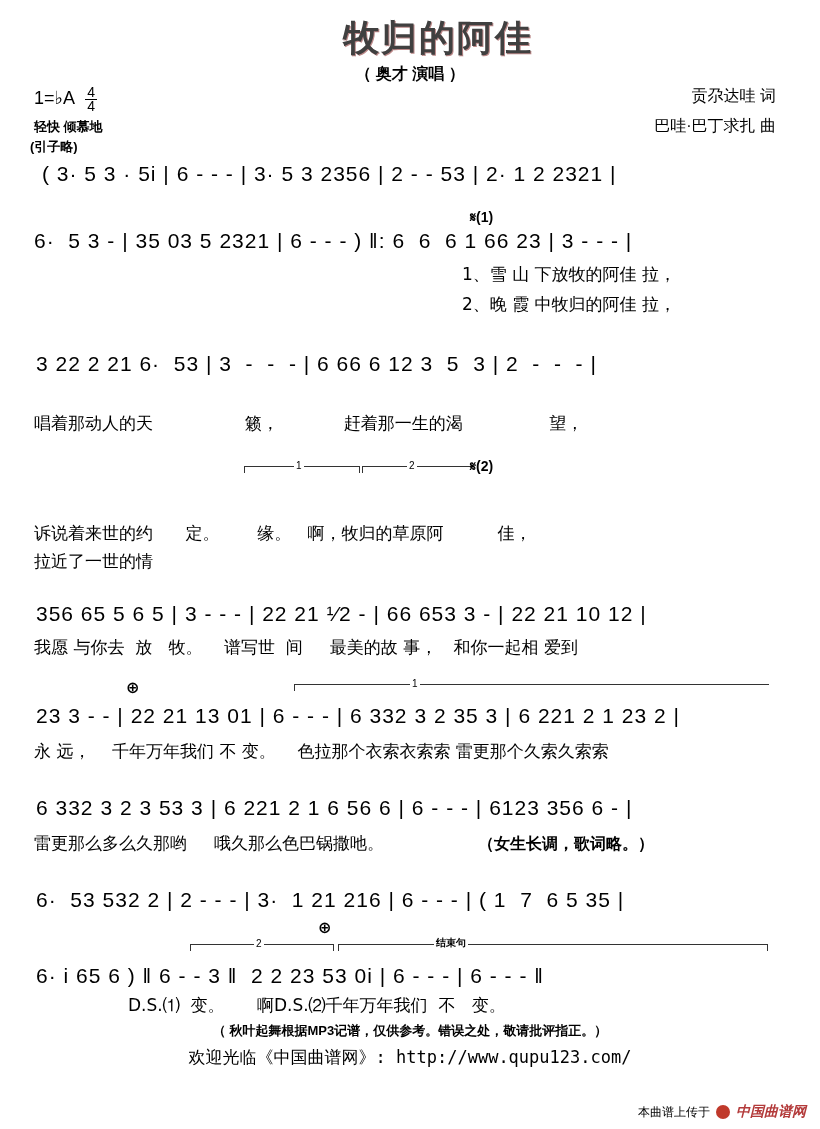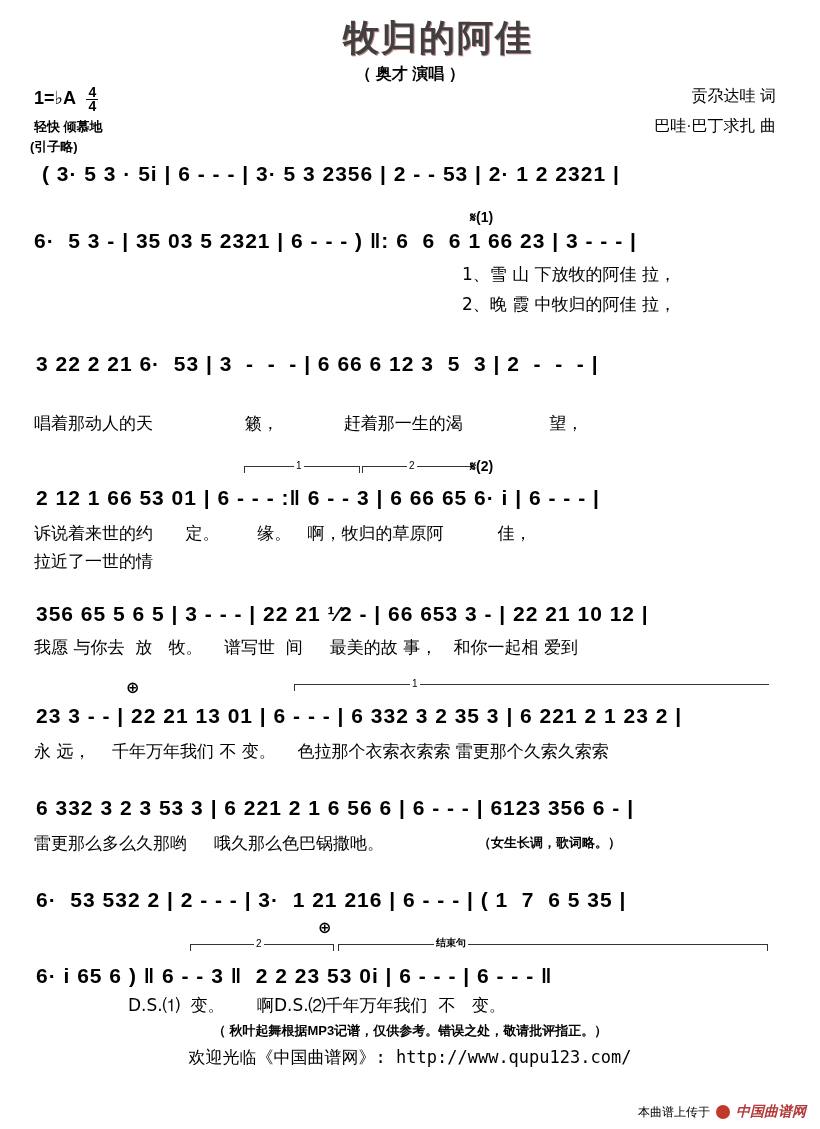--- a/index.html
+++ b/index.html
@@ -3,32 +3,32 @@
 <meta charset="utf-8">
 <style>
   html, body { margin: 0; padding: 0; background: #ffffff; }
   body { width: 820px; height: 1129px; position: relative; overflow: hidden;
          font-family: "Liberation Sans", "DejaVu Sans", sans-serif; color: #000; }
   .abs { position: absolute; }
   .title { left: 0; width: 820px; top: 14px; text-align: center; font-size: 36px;
            font-weight: bold; color: #404040; letter-spacing: 2px;
            text-shadow: 1px 1px 0 #b88; margin-left: 28px; }
   .subtitle { left: 0; width: 820px; top: 64px; text-align: center; font-size: 16px; font-weight: bold; }
-  .key { left: 34px; top: 86px; font-size: 18px; font-weight: bold; }
+  .key { left: 34px; top: 86px; font-size: 18px; font-weight: normal; }
   .frac { display: inline-block; vertical-align: middle; text-align: center; font-size: 14px; line-height: 13px; margin-left: 6px; }
   .frac span { display: block; }
   .frac .bar { border-top: 1.5px solid #000; width: 12px; margin: 0 auto; height: 0; }
   .tempo { left: 34px; top: 118px; font-size: 13px; font-weight: bold; }
   .intro-note { left: 30px; top: 138px; font-size: 13px; font-weight: bold; }
   .credit { right: 44px; font-size: 16px; font-weight: normal; text-align: right; }
   .staff { left: 0; width: 820px; height: 40px; }
-  .notes { position: absolute; font-size: 21px; font-weight: bold; white-space: pre;
+  .notes { position: absolute; font-size: 21px; font-weight: normal; white-space: pre;
            font-family: "Liberation Sans", sans-serif; letter-spacing: 1px; }
   .lyric { position: absolute; font-size: 17px; white-space: pre; font-family: "DejaVu Sans", sans-serif; }
-  .small { font-size: 13px; font-weight: bold; }
+  .small { font-size: 16px; font-weight: bold; }
   .bracket { position: absolute; border-top: 1.5px solid #333; height: 6px; border-left: 1.5px solid #333; }
   .bracket.r { border-right: 1.5px solid #333; }
   .bracket-label { position: absolute; font-size: 10px; background: #fff; padding: 0 2px; }
   .segno { position: absolute; font-size: 14px; font-weight: bold; }
   .coda { position: absolute; font-size: 16px; font-weight: bold; }
   .footer-note { left: 0; width: 820px; text-align: center; font-size: 13px; font-weight: bold; }
   .site { left: 0; width: 820px; text-align: center; font-size: 17px; font-family: "DejaVu Sans Mono", monospace; }
   .upload { right: 14px; bottom: 8px; font-size: 12px; display: flex; align-items: center; gap: 6px; }
   .brand { color: #b33a3a; font-weight: bold; font-size: 14px; font-style: italic; }
   .brand-logo { width: 14px; height: 14px; border-radius: 50%; background: #c0392b; display: inline-block; }
@@ -67,21 +67,20 @@
   <div class="notes" style="left:36px;top:4px">3 22 2 21 6·  53 | 3  -  -  - | 6 66 6 12 3  5  3 | 2  -  -  - |</div>
   <div class="lyric" style="left:34px;top:64px">唱着那动人的天                 籁，            赶着那一生的渴                望，</div>
 </div>
 
 <div class="abs staff" style="top:482px">
   <div class="bracket r" style="left:244px;top:-16px;width:114px"></div>
   <div class="bracket-label" style="left:294px;top:-22px">1</div>
   <div class="bracket" style="left:362px;top:-16px;width:110px"></div>
   <div class="bracket-label" style="left:407px;top:-22px">2</div>
   <div class="segno" style="left:470px;top:-24px">𝄋(2)</div>
-  <div class="notes" style="left:36px;top:4px">2 12 1 66 53 01 | 6 - - - :‖ 6 - - 3 | 6 66 65 6· i | 6 - - - |</div>
   <div class="lyric" style="left:34px;top:40px">诉说着来世的约      定。       缘。   啊，牧归的草原阿          佳，</div>
   <div class="lyric" style="left:34px;top:68px">拉近了一世的情</div>
 </div>
 
 <div class="abs staff" style="top:600px">
   <div class="notes" style="left:36px;top:2px">356 65 5 6 5 | 3 - - - | 22 21 ¹⁄2 - | 66 653 3 - | 22 21 10 12 |</div>
   <div class="lyric" style="left:34px;top:36px">我愿 与你去  放   牧。    谱写世  间     最美的故 事，   和你一起相 爱到</div>
 </div>
 
 <div class="abs staff" style="top:700px">

